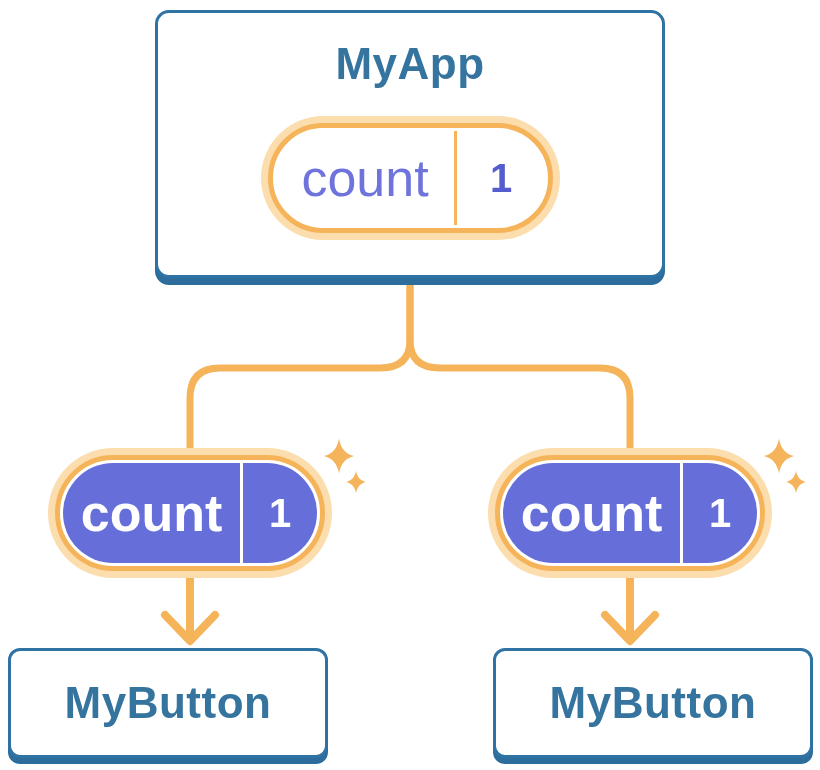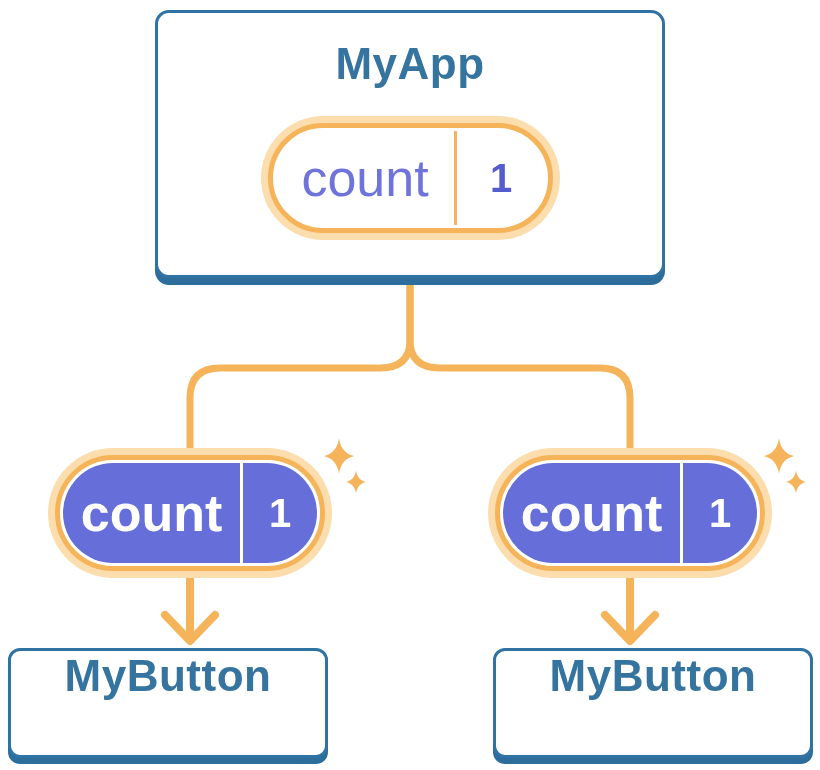--- a/index.html
+++ b/index.html
@@ -28,21 +28,21 @@
     left:155px;top:10px;width:510px;height:268px;border-radius:14px;
     box-shadow:0 7px 0 var(--blue-dark);
   }
   .card-title{
     text-align:center;margin-top:26px;
     font-size:44px;font-weight:bold;color:var(--blue-text);letter-spacing:0.5px;
   }
   .card-child{
     top:648px;width:320px;height:110px;border-radius:12px;
     box-shadow:0 6px 0 var(--blue-dark);
-    display:flex;align-items:flex-start;justify-content:center;
+    display:flex;align-items:center;justify-content:center;
     font-size:44px;font-weight:bold;color:var(--blue-text);letter-spacing:0.5px;
   }
   .card-child-left{left:8px;}
   .card-child-right{left:493px;}
 
   
   .pill{
     position:absolute;box-sizing:border-box;display:flex;z-index:2;
     border:5px solid var(--orange);border-radius:999px;
     box-shadow:0 0 0 7px var(--halo);

